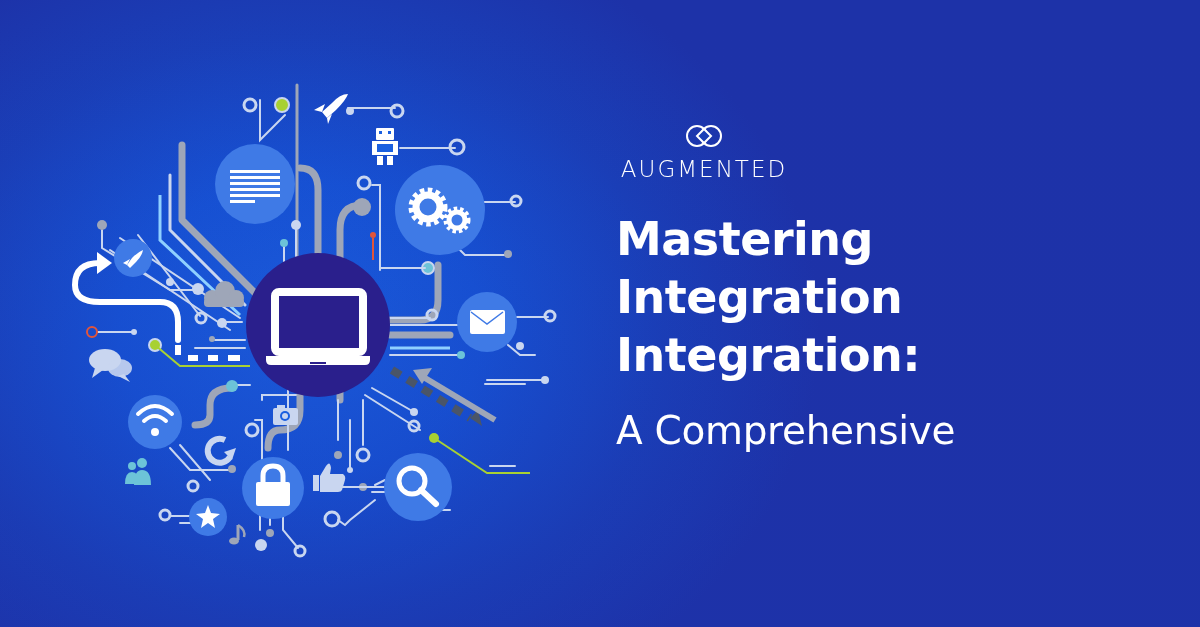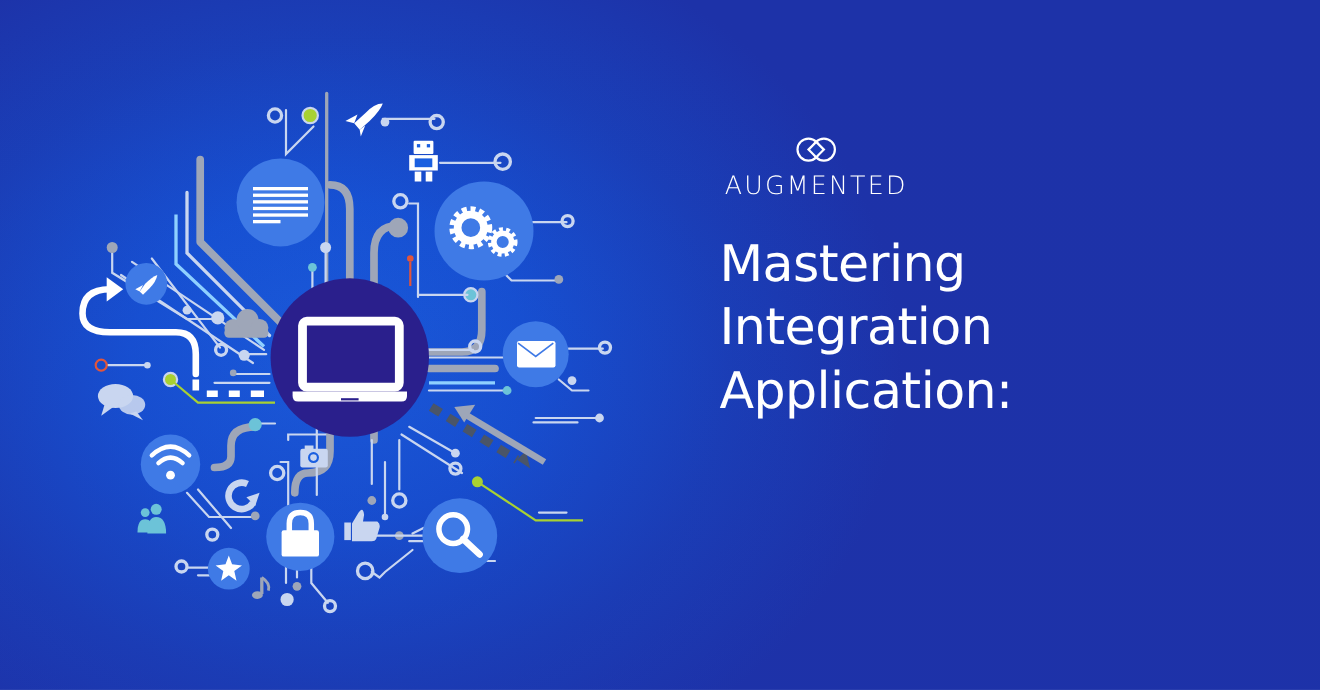--- a/index.html
+++ b/index.html
@@ -8,30 +8,30 @@
       position: relative; width: 1200px; height: 627px; overflow: hidden;
       background: radial-gradient(ellipse 520px 420px at 300px 330px, #1a5fe0 0%, #1653d6 35%, #1a3fb8 70%, #1d32a8 100%),
                   #1f33a6;
     }
     .banner::after {
       content: ""; position: absolute; inset: 0;
       background: linear-gradient(180deg, rgba(20,40,160,0.0) 0%, rgba(30,50,170,0.25) 100%);
       pointer-events: none;
     }
     .illus { position: absolute; left: 0; top: 0; width: 620px; height: 627px; z-index: 1; }
-    .right { position: absolute; left: 654px; top: 0; width: 540px; height: 577px; z-index: 2; color: #fff; }
+    .right { position: absolute; left: 616px; top: 0; width: 540px; height: 577px; z-index: 2; color: #fff; }
     .logo { position: absolute; left: 0; top: 122px; width: 176px; text-align: center; }
     .logo svg { display: block; margin: 0 auto; }
     .logo-text {
       display: block; margin-top: 6px; font-family: "DejaVu Sans", sans-serif; font-weight: 300;
       font-size: 23px; letter-spacing: 2px; color: #fff;
     }
     .title {
       position: absolute; left: 0; top: 210px; margin: 0;
-      font-family: "DejaVu Sans", sans-serif; font-weight: normal; font-size: 46px; line-height: 58px; color: #fff;
+      font-family: "DejaVu Sans", sans-serif; font-weight: bold; font-size: 46px; line-height: 58px; color: #fff;
       letter-spacing: -0.5px;
     }
     .title span { display: block; }
     .subtitle {
       position: absolute; left: 0; top: 400px; margin: 0;
       font-family: "DejaVu Sans", sans-serif; font-weight: normal; font-size: 39px; line-height: 62px; color: #fff;
       letter-spacing: -0.3px;
     }
     .subtitle span { display: block; }
   </style>
@@ -309,19 +309,20 @@
         <circle cx="13" cy="14" r="10" fill="none" stroke="#fff" stroke-width="2"></circle>
         <circle cx="27" cy="14" r="10" fill="none" stroke="#fff" stroke-width="2"></circle>
         <path d="M20 7 L27 14 L20 21 L13 14 Z" fill="#1b3fb8" stroke="#fff" stroke-width="2"></path>
       </svg>
       <span class="logo-text">AUGMENTED</span>
     </div>
 
     <h1 class="title">
       <span>Mastering</span>
       <span>Integration</span>
-      <span>Application:</span>
+      <span>Integration:</span>
     </h1>
 
     <h2 class="subtitle">
+      <span>A Comprehensive</span>
     </h2>
   </div>
 </div>
 
 </body></html>

